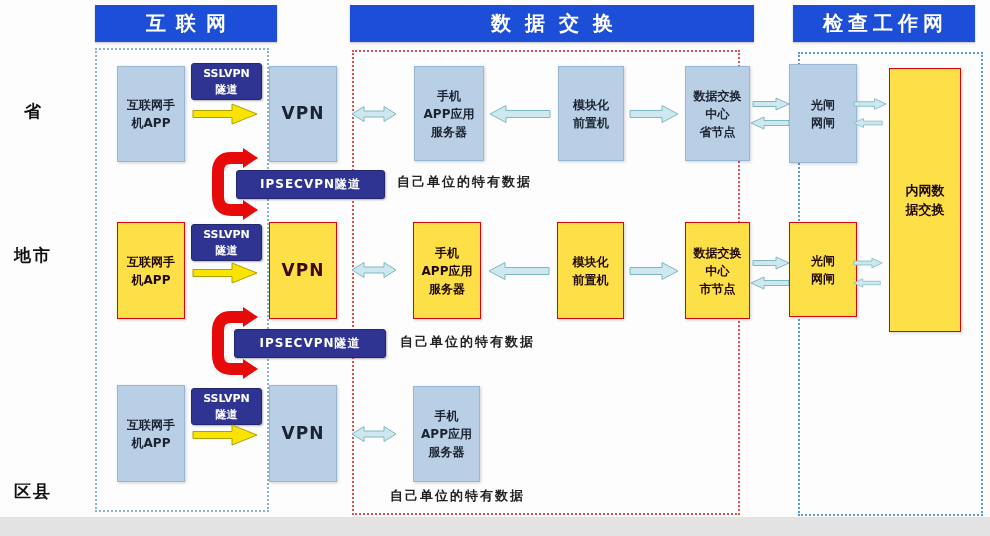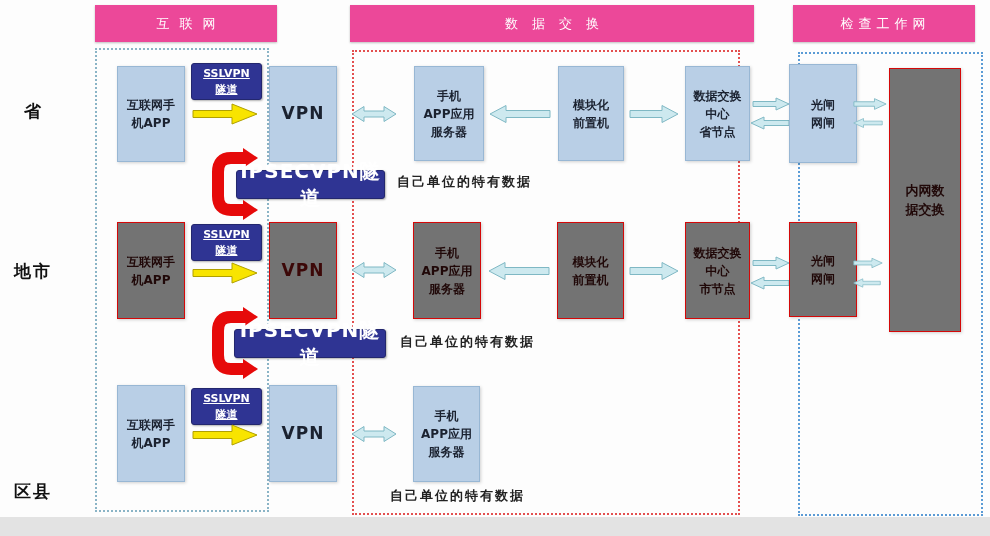--- a/index.html
+++ b/index.html
@@ -4,36 +4,36 @@
 <style>
   html,body{margin:0;padding:0;}
   body{font-family:"DejaVu Sans","Liberation Sans",sans-serif;background:#ffffff;}
   #canvas{position:relative;width:990px;height:536px;background:#fdfdfd;overflow:hidden;}
 
   .zone{position:absolute;background:transparent;}
   .zone-internet{border:2px dotted #8ab4c6;}
   .zone-mobile{border:2px dotted #e34f4f;}
   .zone-inspection{border:2px dotted #5b9bd5;}
 
-  .banner{position:absolute;background:#ec4899;color:#ffffff;display:flex;align-items:center;justify-content:center;
-          font-weight:normal;font-size:13px;box-shadow:0 1px 2px rgba(0,0,0,.25);}
+  .banner{position:absolute;background:#1d4ed8;color:#ffffff;display:flex;align-items:center;justify-content:center;
+          font-weight:bold;font-size:20px;box-shadow:0 1px 2px rgba(0,0,0,.25);}
 
   .rowlabel{position:absolute;color:#111;font-size:17px;font-weight:bold;letter-spacing:2px;}
 
   .box{position:absolute;display:flex;align-items:center;justify-content:center;text-align:center;
        white-space:pre-line;font-size:12px;font-weight:bold;line-height:1.5;}
   .blue{background:#b9cfe6;border:1px solid #98b7d4;color:#1b2230;box-shadow:1px 1px 3px rgba(0,0,0,.18);}
-  .redbx{background:#737373;border:1px solid #d40808;color:#200808;box-shadow:1px 1px 3px rgba(0,0,0,.18);}
+  .redbx{background:#fde047;border:1px solid #d40808;color:#200808;box-shadow:1px 1px 3px rgba(0,0,0,.18);}
   .vpncell{font-size:17px;letter-spacing:1px;}
 
   .navy{position:absolute;background:#2f3493;border:1px solid #23276e;border-radius:3px;color:#fff;
         display:flex;align-items:center;justify-content:center;text-align:center;white-space:pre-line;
         font-weight:bold;box-shadow:1px 1px 2px rgba(0,0,0,.3);}
-  .ssl{font-size:11px;line-height:1.4;text-decoration:underline;}
-  .ipsec{font-size:20px;letter-spacing:1px;text-align:center;}
+  .ssl{font-size:11px;line-height:1.4;}
+  .ipsec{font-size:12px;letter-spacing:1px;text-align:center;}
 
   .caption{position:absolute;color:#222;font-size:13px;font-weight:bold;letter-spacing:2px;white-space:nowrap;}
 
   .arr{position:absolute;}
   .arr svg{display:block;width:100%;height:100%;}
 
   .graybar{position:absolute;left:0;top:517px;width:990px;height:19px;background:#e3e3e3;}
   .hidden-defs{position:absolute;width:0;height:0;overflow:hidden;}
 </style>
 </head>
@@ -71,21 +71,21 @@
 
   <div class="zone zone-internet" style="left:95px;top:48px;width:170px;height:460px;"></div>
   <div class="zone zone-mobile" style="left:352px;top:50px;width:384px;height:461px;"></div>
   <div class="zone zone-inspection" style="left:798px;top:52px;width:181px;height:460px;"></div>
 
   <div class="banner" style="left:95px;top:5px;width:172px;height:37px;letter-spacing:10px;padding-left:10px;">互联网</div>
   <div class="banner" style="left:350px;top:5px;width:390px;height:37px;letter-spacing:14px;padding-left:14px;">数据交换</div>
   <div class="banner" style="left:793px;top:5px;width:179px;height:37px;letter-spacing:5px;padding-left:3px;">检查工作网</div>
 
   <div class="rowlabel" style="left:24px;top:100px;">省</div>
-  <div class="rowlabel" style="left:14px;top:260px;">地市</div>
+  <div class="rowlabel" style="left:14px;top:244px;">地市</div>
   <div class="rowlabel" style="left:14px;top:436px;margin-top:44px;">区县</div>
 
   <div class="box blue" style="left:117px;top:66px;width:66px;height:94px;">互联网手
 机APP</div>
   <div class="navy ssl" style="left:191px;top:63px;width:69px;height:35px;">SSLVPN
 隧道</div>
   <div class="arr" style="left:192px;top:103px;width:66px;height:22px;">
       <svg>
         <use href="#arr-yellow"></use>
       </svg>

